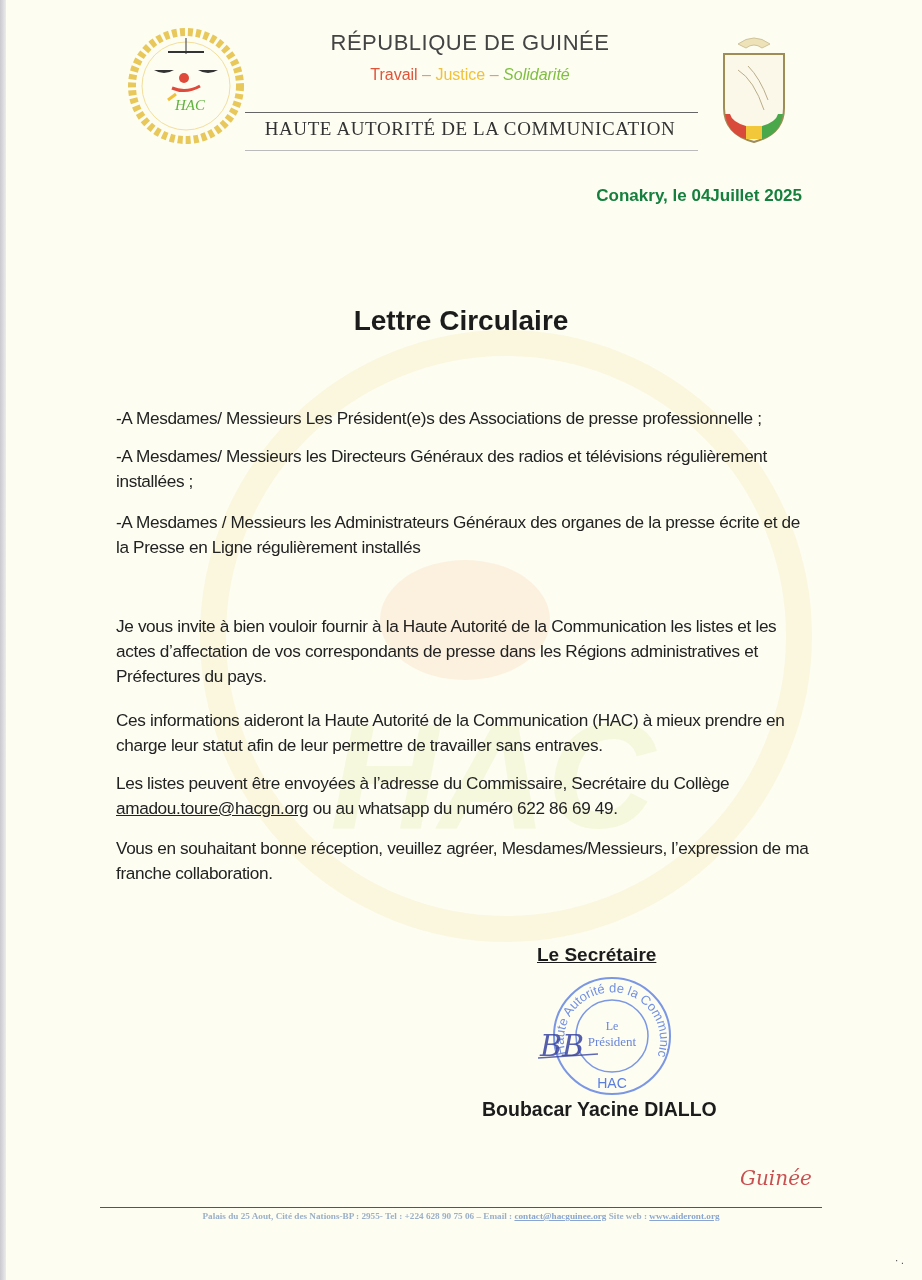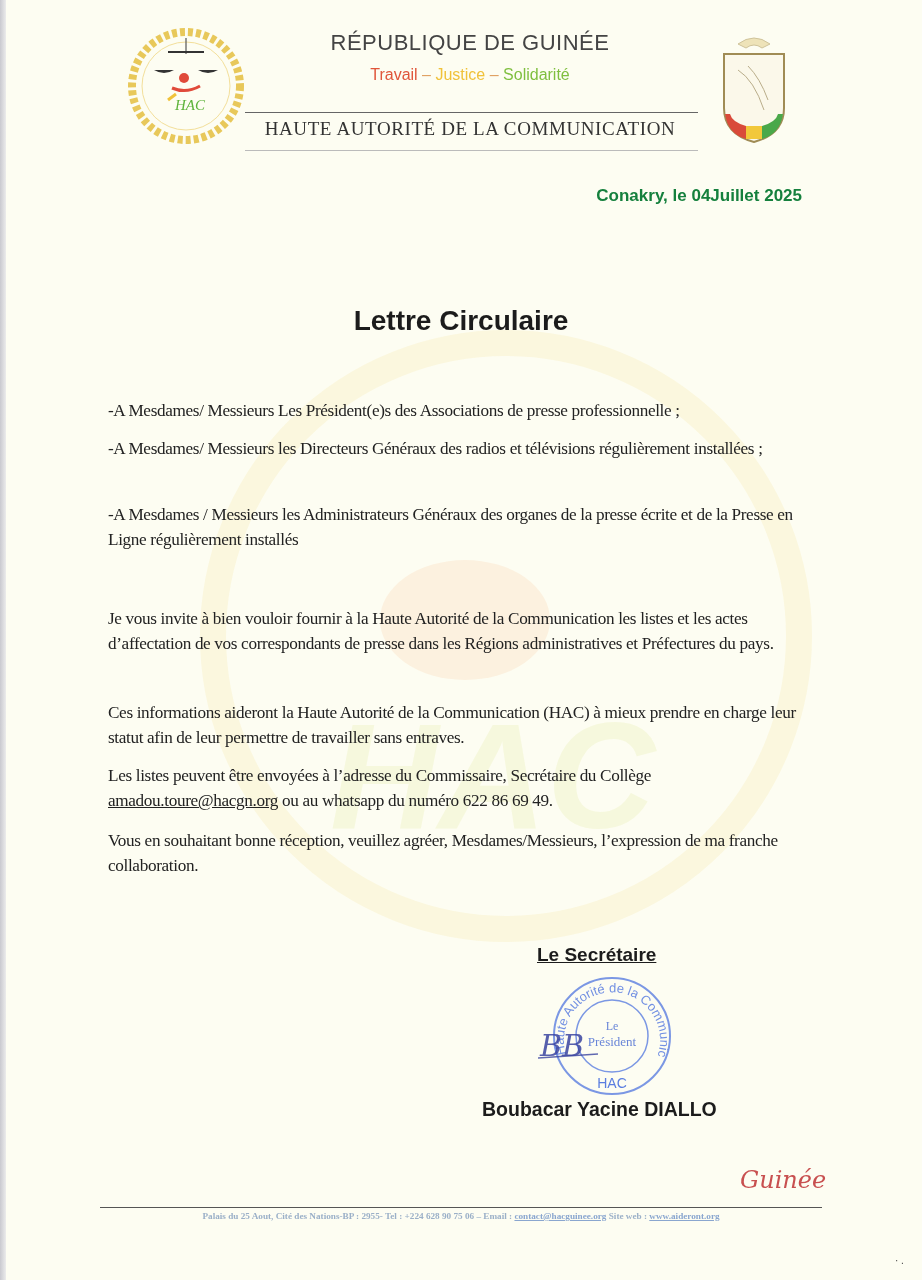--- a/index.html
+++ b/index.html
@@ -7,38 +7,38 @@
   .edge { position:absolute; left:0; top:0; width:6px; height:1280px; background:linear-gradient(to right,#c9c9cf,#ececec); }
   .watermark { position:absolute; left:200px; top:330px; width:560px; height:560px; border-radius:50%; border:26px solid rgba(240,220,120,0.16); }
   .watermark2 { position:absolute; left:380px; top:560px; width:170px; height:120px; border-radius:50%; background:rgba(250,190,140,0.18); }
   .wm-text { position:absolute; left:330px; top:690px; font-size:150px; font-style:italic; font-weight:bold; color:rgba(210,225,110,0.16); }
 
   .logo-hac { position:absolute; left:128px; top:28px; width:116px; height:116px; }
   .emblem { position:absolute; left:708px; top:30px; width:92px; height:120px; }
 
   .hdr-title { position:absolute; left:245px; top:30px; width:450px; text-align:center; font-size:22px; color:#444; letter-spacing:0.5px; }
   .hdr-motto { position:absolute; left:245px; top:66px; width:450px; text-align:center; font-size:16px; }
-  .m-red { color:#e0553a; } .m-yel { color:#f0c23a; } .m-grn { color:#7fbf3f; } .m-sep { color:#e0a060; }
+  .m-red { color:#e0553a; } .m-yel { color:#f0c23a; } .m-grn { color:#7fbf3f;font-style:italic; } .m-sep { color:#e0a060; }
   .hdr-line1 { position:absolute; left:245px; top:112px; width:453px; height:1px; background:#666; }
   .hdr-org { position:absolute; left:245px; top:118px; width:450px; text-align:center; font-family:"Liberation Serif", serif; font-size:19px; color:#333; letter-spacing:0.6px; }
   .hdr-line2 { position:absolute; left:245px; top:150px; width:453px; height:1px; background:#bbb; }
 
   .date { position:absolute; right:120px; top:186px; font-size:17px; font-weight:bold; color:#15803d; }
   .title { position:absolute; left:0; width:922px; top:305px; text-align:center; font-size:28px; font-weight:bold; }
   .title span { text-underline-offset:5px; }
 
   .body-text { position:absolute; left:108px; width:710px; font-size:17.2px; line-height:25px; color:#222; letter-spacing:-0.35px; }
-  .p { margin:0;font-family:Liberation Serif, serif; }
+  .p { margin:8px; }
   a.email { color:#222; text-decoration:underline; }
 
   .sig-title { position:absolute; left:537px; top:944px; font-size:19px; font-weight:bold; text-decoration:underline; }
   .stamp { position:absolute; left:538px; top:974px; width:138px; height:128px; }
   .sig-name { position:absolute; left:482px; top:1098px; font-size:19.5px; font-weight:bold; }
 
-  .guinee-logo { position:absolute; left:740px; top:1166px; font-family:"DejaVu Serif", serif; font-style:italic; font-size:24px; color:#c85050; }
+  .guinee-logo { position:absolute; left:740px; top:1166px; font-family:"DejaVu Serif", serif; font-style:italic; font-size:20px; color:#c85050; }
   .foot-line { position:absolute; left:100px; top:1207px; width:722px; height:1px; background:#555; }
   .footer { position:absolute; left:100px; top:1211px; width:722px; text-align:center; font-family:"Liberation Serif", serif; font-size:9.2px; font-weight:bold; color:#9bb0c8; white-space:nowrap; }
   .footer a { color:#8aa6cf; text-decoration:underline; }
   .dots { position:absolute; left:895px; top:1255px; font-size:10px; color:#444; }
 </style>
 </head>
 <body>
 
 <div class="edge"></div>
 <div class="watermark"></div>

